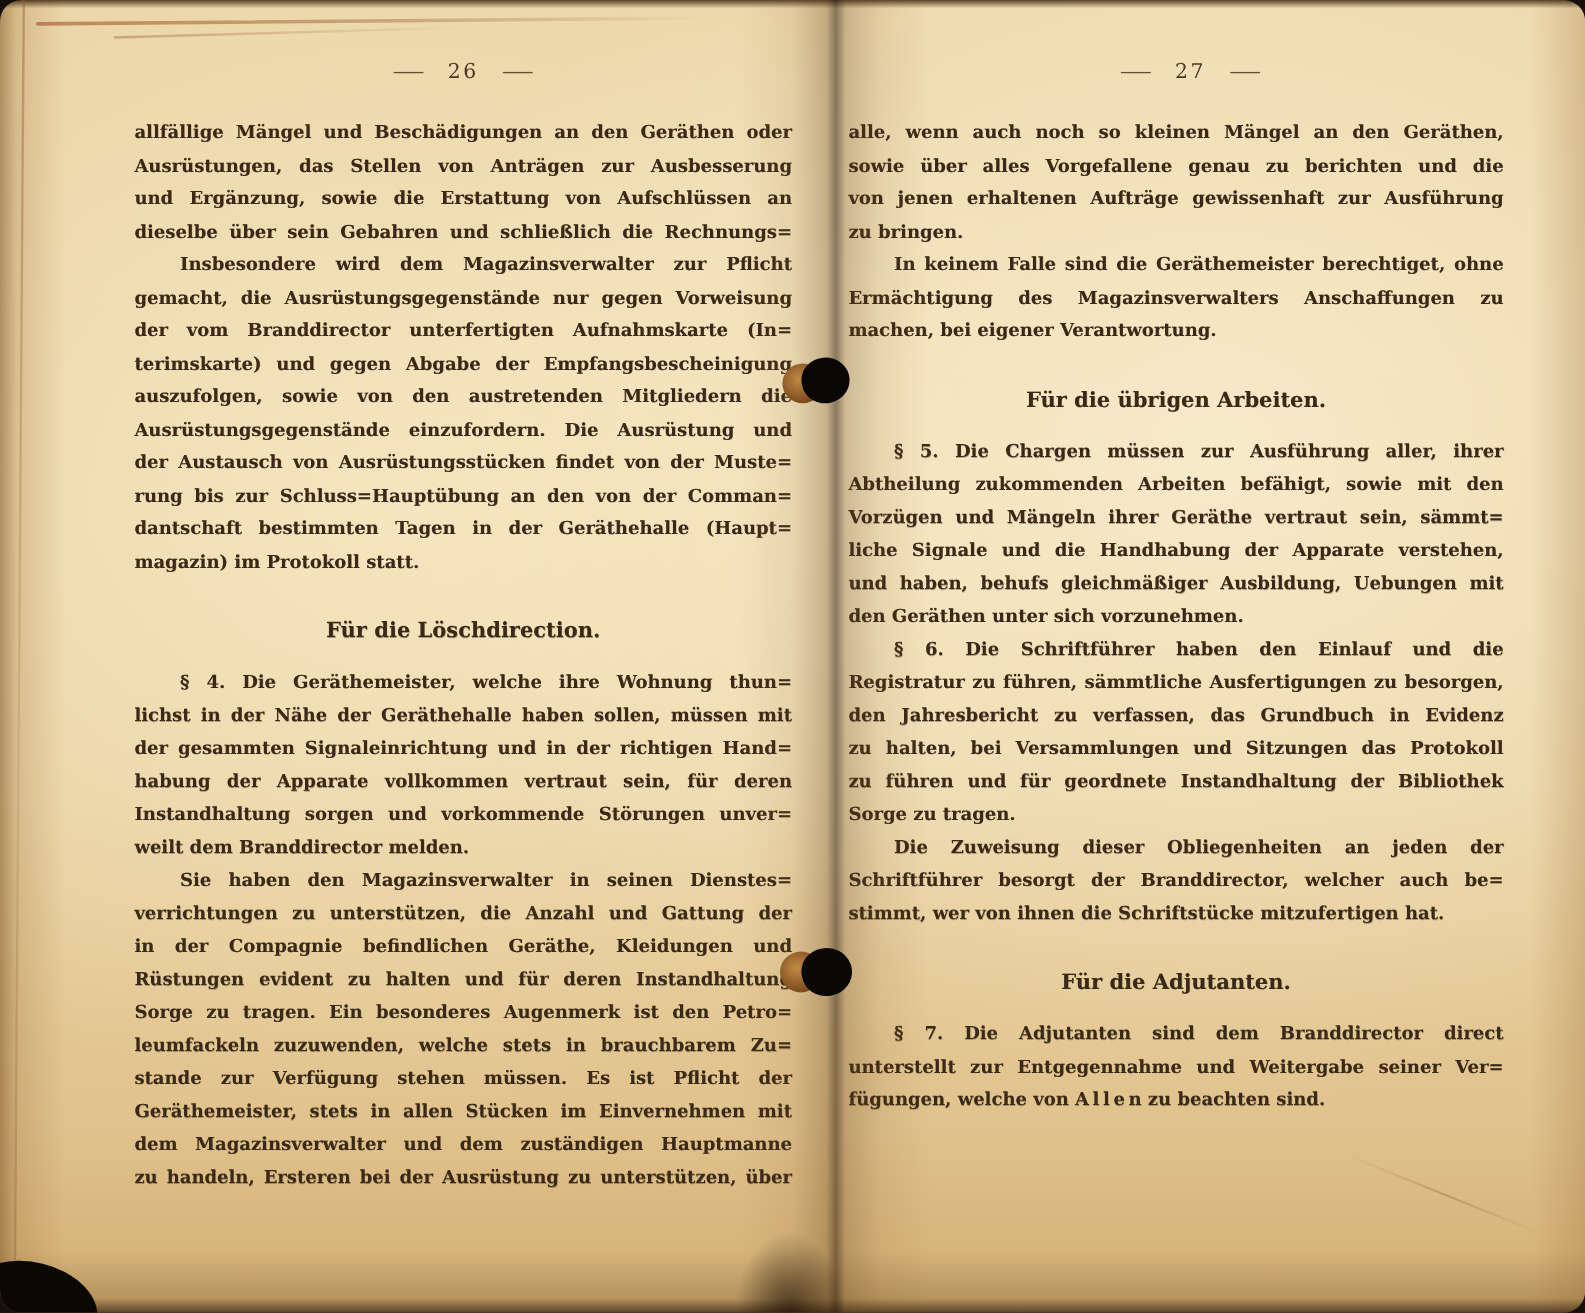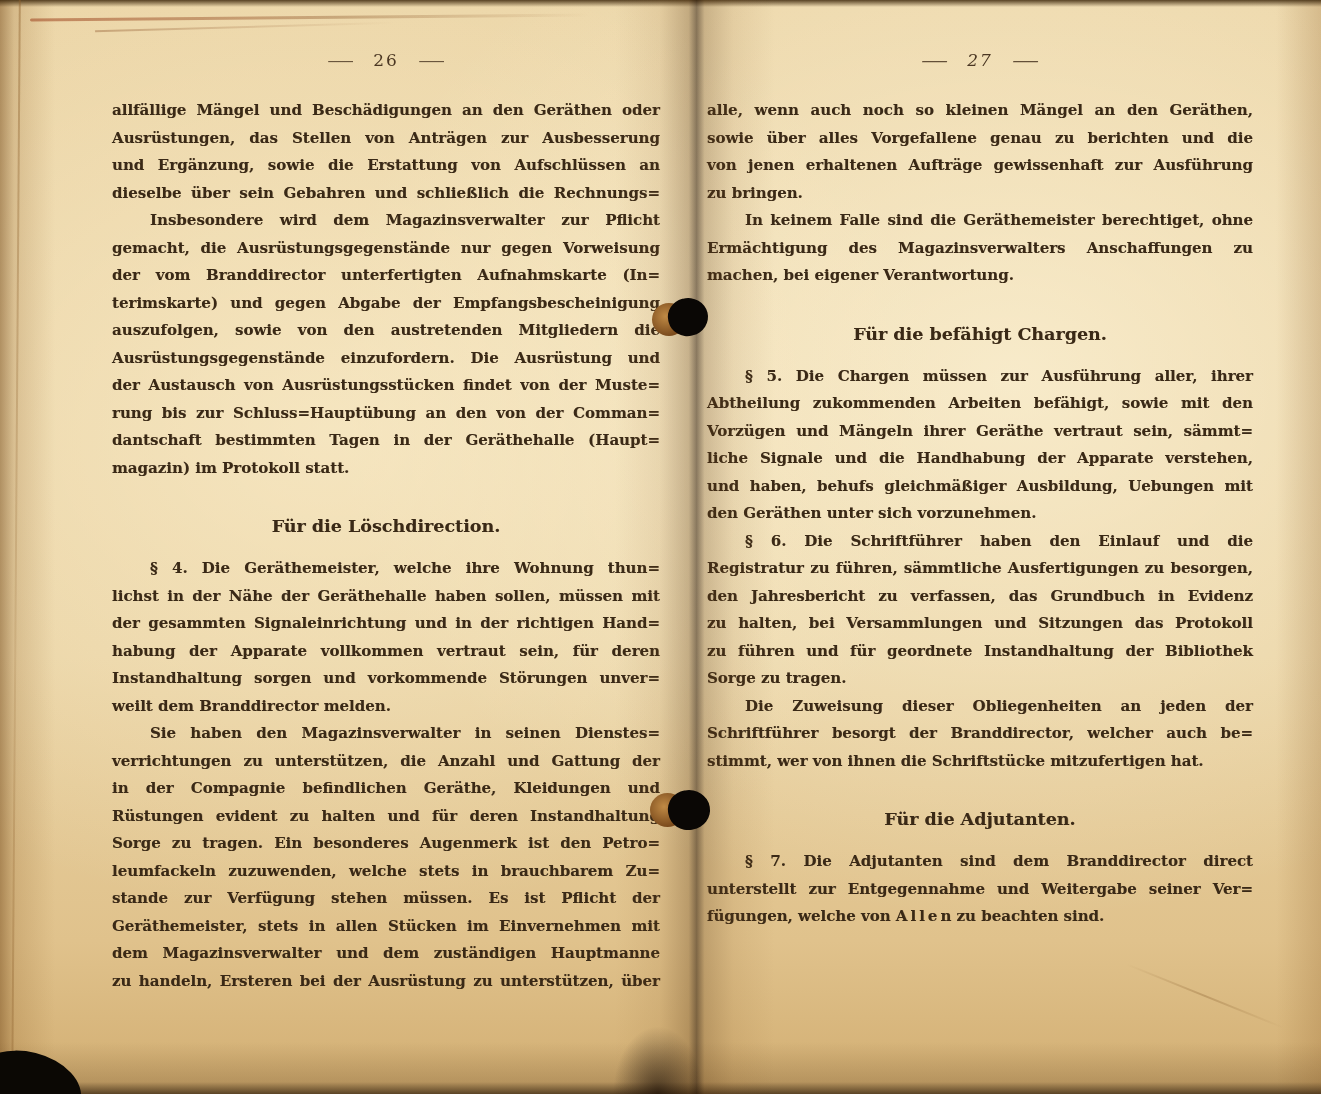--- a/index.html
+++ b/index.html
@@ -14,20 +14,21 @@
     background-image:
       linear-gradient(180deg, rgba(62,40,12,0.85) 0px, rgba(62,40,12,0.0) 7px),
       linear-gradient(0deg, rgba(44,26,8,0.72) 0px, rgba(80,50,18,0.22) 12px, rgba(80,50,18,0) 52px),
       linear-gradient(90deg, rgba(124,82,34,0.55) 0px, rgba(150,105,50,0.25) 14px, rgba(150,105,50,0) 55px),
       linear-gradient(270deg, rgba(150,105,50,0.28) 0px, rgba(150,105,50,0) 45px),
       radial-gradient(900px 700px at 330px 430px, rgba(255,244,214,0.55), rgba(255,244,214,0) 70%),
       radial-gradient(950px 750px at 1010px 380px, rgba(255,247,222,0.65), rgba(255,247,222,0) 72%),
       linear-gradient(180deg, #ecd6a8 0%, #e9d2a2 60%, #e0c28c 86%, #d2ae72 100%);
     font-family: "DejaVu Serif", "Liberation Serif", serif;
     color: #3a2916;
+    border-radius: 18px;
   }
 
   
   .gutter {
     position: absolute; left: 615px; top: 0; bottom: 0; width: 160px;
     background: linear-gradient(90deg,
       rgba(130,85,35,0) 0%,
       rgba(130,85,35,0.10) 28%,
       rgba(95,60,22,0.30) 46%,
       rgba(40,22,8,0.52) 51%,
@@ -83,21 +84,21 @@
   
   .page { position: absolute; top: 0; bottom: 0; }
   .page-left  { left: 0;     width: 690px; }
   .page-right { left: 690px; width: 631px; }
 
   .page-header {
     position: absolute; top: 50px; text-align: center;
     font-size: 17px; color: #4b3723; font-weight: normal;
   }
   .page-left  .page-header { left: 112px; width: 548px; }
-  .page-right .page-header { left: 17px;  width: 546px; font-style: italic; }
+  .page-right .page-header { left: 29px;  width: 546px; }
   .page-header .dash { display: inline-block; margin: 0 24px; transform: scaleX(1.6); opacity: 0.85; }
   .page-header .num  { letter-spacing: 2px; }
 
   .text-column { position: absolute; top: 97px; }
   .page-left  .text-column { left: 112px; width: 548px; }
   .page-right .text-column { left: 17px;  width: 546px; }
 
   .line {
     font-size: 15px; font-weight: bold; line-height: 27.5px; min-height: 27.5px;
     text-align: justify; text-align-last: justify;
@@ -178,21 +179,21 @@
           <div class="line">alle, wenn auch noch so kleinen Mängel an den Geräthen,</div>
           <div class="line">sowie über alles Vorgefallene genau zu berichten und die</div>
           <div class="line">von jenen erhaltenen Aufträge gewissenhaft zur Ausführung</div>
           <div class="line lastline">zu bringen.</div>
         </div>
         <div class="paragraph">
           <div class="line indent">In keinem Falle sind die Geräthemeister berechtiget, ohne</div>
           <div class="line">Ermächtigung des Magazinsverwalters Anschaffungen zu</div>
           <div class="line lastline">machen, bei eigener Verantwortung.</div>
         </div>
-        <div class="heading">Für die befähigt Chargen.</div>
+        <div class="heading">Für die übrigen Arbeiten.</div>
         <div class="paragraph">
           <div class="line indent">§ 5. Die Chargen müssen zur Ausführung aller, ihrer</div>
           <div class="line">Abtheilung zukommenden Arbeiten befähigt, sowie mit den</div>
           <div class="line">Vorzügen und Mängeln ihrer Geräthe vertraut sein, sämmt=</div>
           <div class="line">liche Signale und die Handhabung der Apparate verstehen,</div>
           <div class="line">und haben, behufs gleichmäßiger Ausbildung, Uebungen mit</div>
           <div class="line lastline">den Geräthen unter sich vorzunehmen.</div>
         </div>
         <div class="paragraph">
           <div class="line indent">§ 6. Die Schriftführer haben den Einlauf und die</div>

